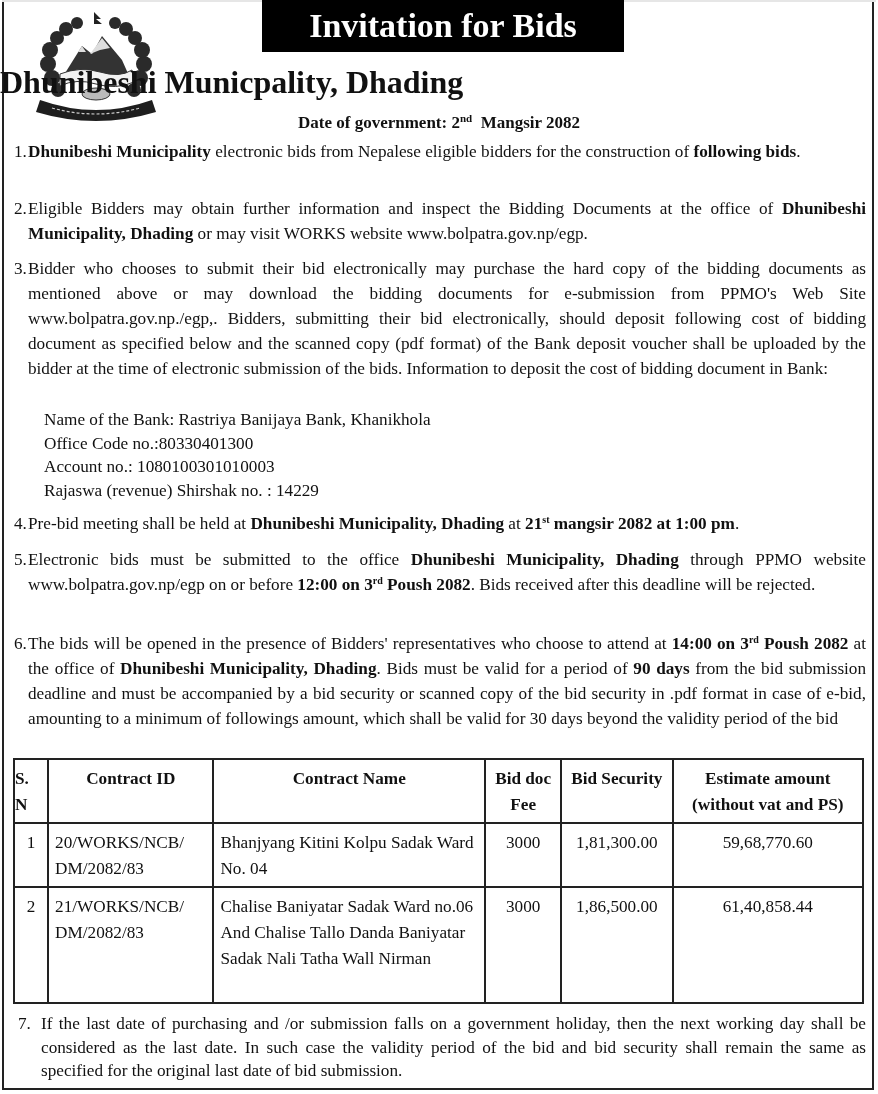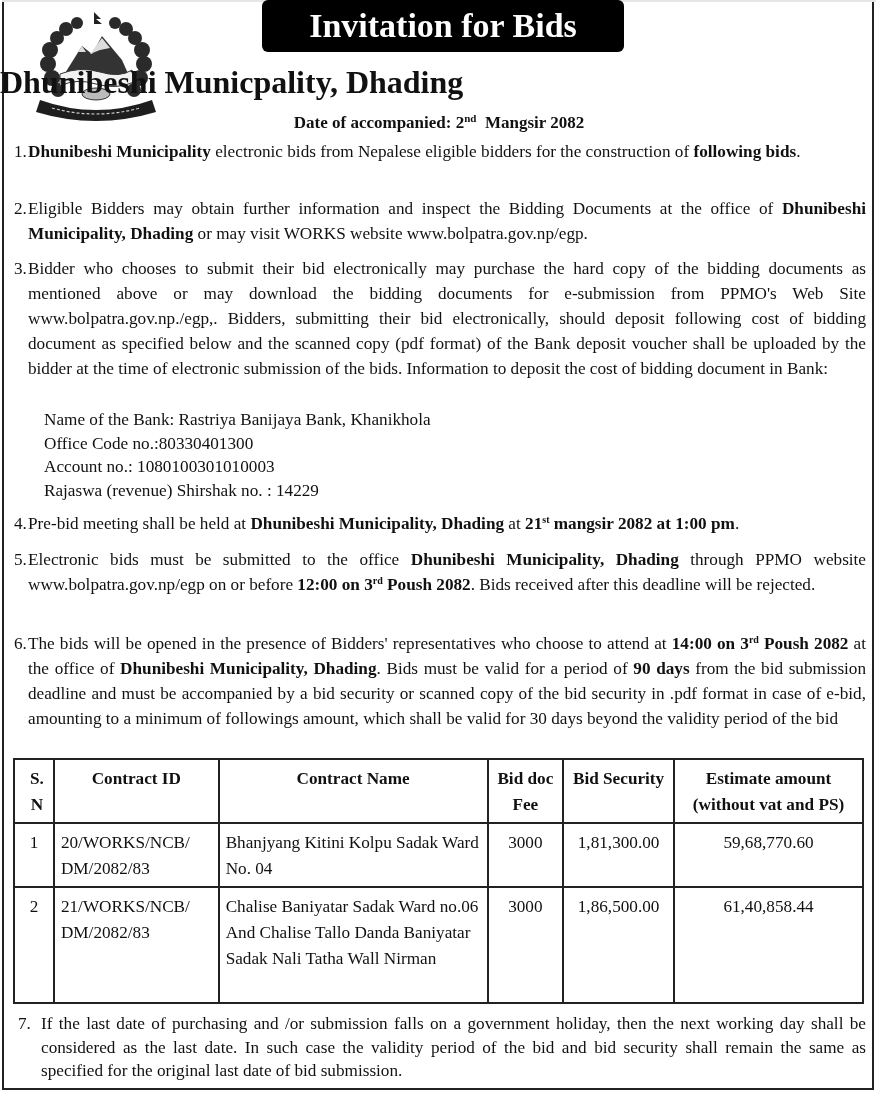--- a/index.html
+++ b/index.html
@@ -11,21 +11,21 @@
     position:absolute; left:2px; top:2px; width:872px; height:1088px;
     border-left:2px solid #222; border-right:2px solid #222; border-bottom:2px solid #222;
     box-sizing:border-box;
   }
   .frame-top {
     position:absolute; left:2px; top:0; width:874px; height:2px; background:#e6e6e6;
   }
   .logo { position:absolute; left:30px; top:8px; width:132px; height:116px; }
   .title-box {
     position:absolute; left:262px; top:0; width:362px; height:52px; background:#000;
-    color:#fff; font-weight:bold; font-size:34px; text-align:center; line-height:52px;border-radius:6px;
+    color:#fff; font-weight:bold; font-size:34px; text-align:center; line-height:52px;
   }
   .org-title {
     position:absolute; left:0; width:878px; top:62px; 
     font-weight:bold; font-size:32px; line-height:40px;
   }
   .pub-date {
     position:absolute; left:0; width:878px; top:112px; text-align:center;
     font-weight:bold; font-size:17px; line-height:22px;
   }
   .pub-date sup { font-size:11px; vertical-align:6px; }
@@ -41,21 +41,21 @@
   table.bids {
     position:absolute; left:13px; top:758px; width:851px;
     border-collapse:collapse; border:2px solid #222; font-size:17.2px;
   }
   table.bids th, table.bids td {
     border:2px solid #222; vertical-align:top; padding:6px 6px 4px 6px; line-height:26px;
   }
   table.bids th { font-weight:bold; text-align:center; height:52px; }
   table.bids td.c { text-align:center; }
   table.bids td.l { text-align:left; }
-  table.bids th.sn { text-align:center; width:20px; padding-left:12px; }
+  table.bids th.sn { text-align:left; width:20px; padding-left:0; }
 </style>
 </head>
 <body>
 
 <div class="frame-top"></div>
 <div class="frame"></div>
 
 <div class="logo">
   <svg width="132" height="116" viewBox="0 0 132 116">
 
@@ -87,21 +87,21 @@
     <ellipse cx="66" cy="86" rx="14" ry="6" fill="#bbb" stroke="#333" stroke-width="1"></ellipse>
 
     <path d="M10,92 Q66,112 122,92 L126,104 Q66,122 6,104 Z" fill="#1e1e1e"></path>
     <path d="M22,100 Q66,112 110,100" stroke="#ccc" stroke-width="1.2" fill="none" stroke-dasharray="3 2"></path>
   </svg>
 </div>
 
 <div class="title-box">Invitation for Bids</div>
 <div class="org-title">Dhunibeshi Municpality, Dhading</div>
 <div class="pub-date">
-  <span>Date of accompanied:</span>
+  <span>Date of government:</span>
   <span>2</span><sup>nd</sup>
   &nbsp;<span>Mangsir 2082</span>
 </div>
 
 <div class="para" style="top:139px;">
   <span class="num">1.</span>
   <div class="body">
     <b>Dhunibeshi Municipality</b><span> electronic bids from Nepalese eligible bidders for the construction of </span><b>following bids</b><span>.</span>
   </div>
 </div>

